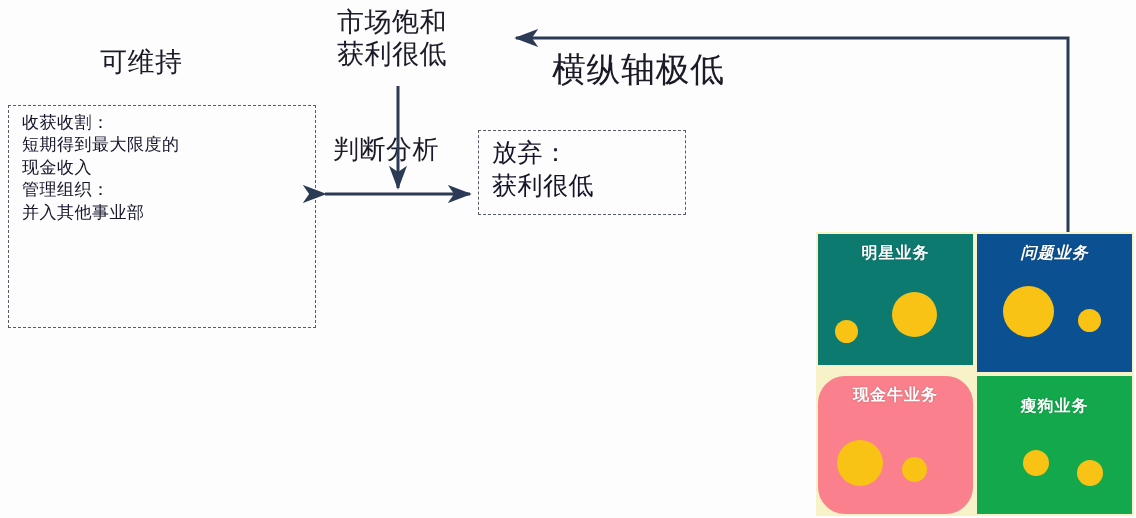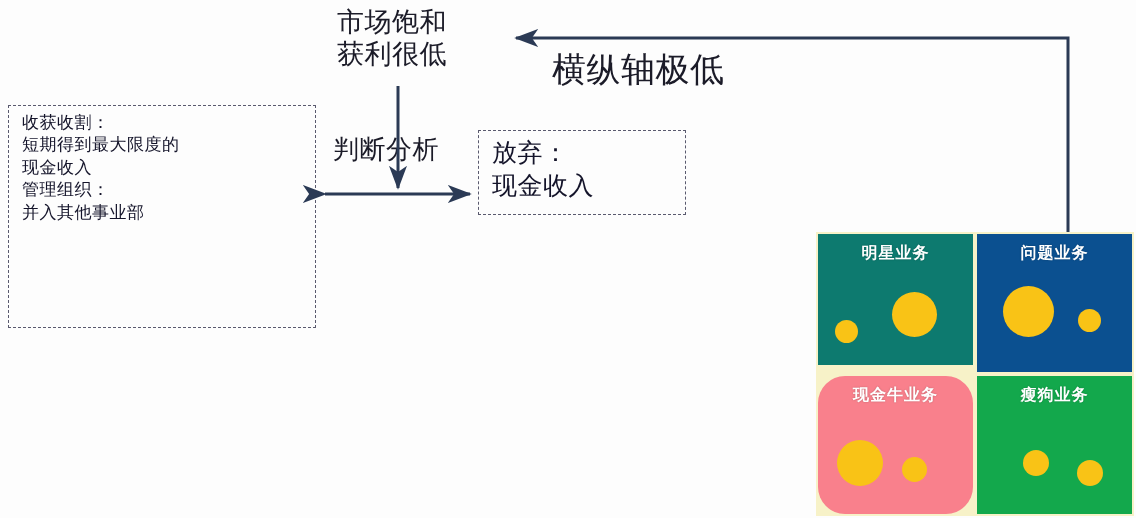--- a/index.html
+++ b/index.html
@@ -72,38 +72,39 @@
     position: absolute;
     border-radius: 50%;
     background: #f9c316;
   }
 </style>
 </head>
 <body>
 
 <div id="canvas">
 
+  <div class="txt" style="left:100px; top:46px; font-size:27px;">可维持</div>
 
   <div class="txt" style="left:337px; top:6px; font-size:27px;">市场饱和
 获利很低</div>
 
   <div class="txt" style="left:333px; top:134px; font-size:26px;">判断分析</div>
 
   <div class="txt" style="left:552px; top:49px; font-size:34px;">横纵轴极低</div>
 
   <div class="dashed-box" style="left:8px; top:105px; width:308px; height:223px;"></div>
   <div class="box-text" style="left:22px; top:111px; font-size:17px;">收获收割：
 短期得到最大限度的
 现金收入
 管理组织：
 并入其他事业部</div>
 
   <div class="dashed-box" style="left:478px; top:130px; width:208px; height:85px;"></div>
   <div class="box-text" style="left:492px; top:136px; font-size:25px;">放弃：
-现金收入</div>
+获利很低</div>
 
   <svg class="overlay" viewBox="0 0 1136 518" xmlns="http://www.w3.org/2000/svg">
     <defs>
       <marker id="arrowRight" markerWidth="9" markerHeight="9" refX="7.4" refY="3.2" orient="auto" markerUnits="strokeWidth">
         <path d="M0,0.2 L8,3.2 L0,6.2 L2.1,3.2 Z" fill="#2b3a55"></path>
       </marker>
       <marker id="arrowLeft" markerWidth="9" markerHeight="9" refX="7.4" refY="3.2" orient="auto" markerUnits="strokeWidth">
         <path d="M0,0.2 L8,3.2 L0,6.2 L2.1,3.2 Z" fill="#2b3a55"></path>
       </marker>
       <marker id="arrowDown" markerWidth="9" markerHeight="9" refX="7.4" refY="3.2" orient="auto" markerUnits="strokeWidth">
@@ -126,31 +127,31 @@
 
   <div class="matrix" style="left:816px; top:232px; width:318px; height:284px;">
 
     <div class="quad" style="left:0px; top:0px; width:155px; height:131px; background:#0d7a6f;">
       <div class="quad-label" style="top:9px; font-size:16px;">明星业务</div>
       <div class="bubble" style="left:17px; top:86px; width:23px; height:23px;"></div>
       <div class="bubble" style="left:74px; top:58px; width:45px; height:45px;"></div>
     </div>
 
     <div class="quad" style="left:159px; top:0px; width:155px; height:138px; background:#0b5090;">
-      <div class="quad-label" style="top:9px; font-size:16px;">问题业务</div>
+      <div class="quad-label" style="top:9px; font-size:16px;font-style:italic;">问题业务</div>
       <div class="bubble" style="left:26px; top:52px; width:51px; height:51px;"></div>
       <div class="bubble" style="left:101px; top:75px; width:23px; height:23px;"></div>
     </div>
 
     <div class="quad" style="left:0px; top:142px; width:155px; height:138px; background:#f9808c;border-radius:27px;">
       <div class="quad-label" style="top:9px; font-size:16px;">现金牛业务</div>
       <div class="bubble" style="left:19px; top:64px; width:46px; height:46px;"></div>
       <div class="bubble" style="left:84px; top:81px; width:25px; height:25px;"></div>
     </div>
 
     <div class="quad" style="left:159px; top:142px; width:155px; height:138px; background:#13a84c;">
-      <div class="quad-label" style="top:9px; font-size:16px;">瘦狗业务</div>
+      <div class="quad-label" style="top:20px; font-size:16px;">瘦狗业务</div>
       <div class="bubble" style="left:46px; top:74px; width:26px; height:26px;"></div>
       <div class="bubble" style="left:100px; top:84px; width:26px; height:26px;"></div>
     </div>
   </div>
 
 </div>
 
 </body></html>

